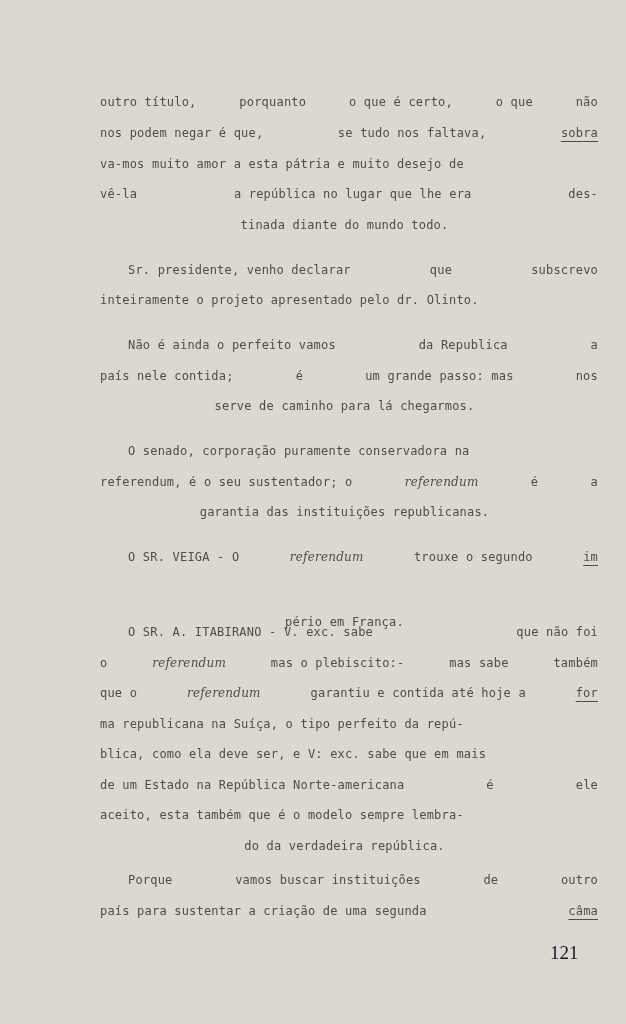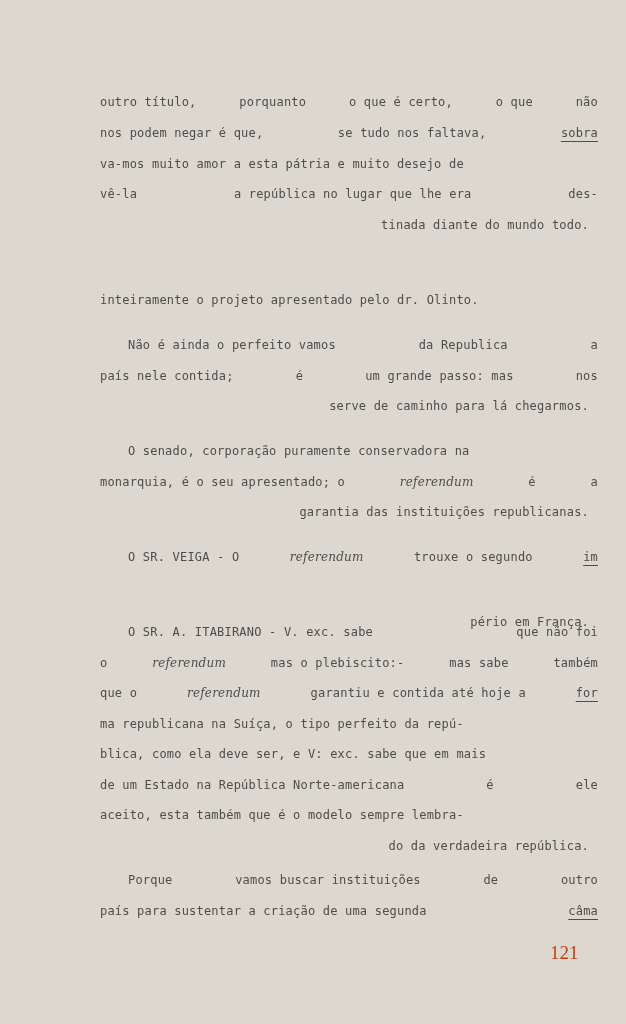--- a/index.html
+++ b/index.html
@@ -12,29 +12,29 @@
   }
   .page { position:absolute; left:0; top:0; width:626px; height:1024px; }
   .line {
     position:absolute; left:100px; width:498px;
     font-size:12px; line-height:20px; height:20px;
     white-space:nowrap;
     display:flex; justify-content:space-between;
     letter-spacing:0.2px;
   }
   .line.indent { left:128px; width:470px; }
-  .line.last { justify-content:flex-end; }
+  .line.last { justify-content:center; }
   .line.last span { margin-right:9px; }
   .seg { display:inline-block; white-space:pre; }
   .it { font-family:"DejaVu Serif","Liberation Serif",serif; font-style:italic; }
   .ul { text-decoration:underline; text-underline-offset:4px; }
   .pagenum {
     position:absolute; left:550px; top:942px;
     font-family:"Liberation Serif","DejaVu Serif",serif;
-    font-size:19px; color:#c2410c;
+    font-size:19px; color:#0f172a;
   }
 </style>
 </head>
 <body>
 
 <div class="page">
 
   <div class="line" style="top:92px">
     <span class="seg">outro título,</span>
     <span class="seg">porquanto</span>
@@ -52,20 +52,25 @@
     <span class="seg">a república no lugar que lhe era</span>
     <span class="seg">des-</span>
   </div>
   <div class="line" style="top:154px">
     <span class="seg">va-mos muito amor a esta pátria e muito desejo de</span>
   </div>
   <div class="line last" style="top:215px">
     <span class="seg">tinada diante do mundo todo.</span>
   </div>
 
+  <div class="line indent" style="top:260px">
+    <span class="seg">Sr. presidente, venho declarar</span>
+    <span class="seg">que</span>
+    <span class="seg">subscrevo</span>
+  </div>
   <div class="line" style="top:290px">
     <span class="seg">inteiramente o projeto apresentado pelo dr. Olinto.</span>
   </div>
 
   <div class="line indent" style="top:335px">
     <span class="seg">Não é ainda o perfeito vamos</span>
     <span class="seg">da Republica</span>
     <span class="seg">a</span>
   </div>
   <div class="line" style="top:366px">
@@ -75,21 +80,21 @@
     <span class="seg">nos</span>
   </div>
   <div class="line last" style="top:396px">
     <span class="seg">serve de caminho para lá chegarmos.</span>
   </div>
 
   <div class="line indent" style="top:441px">
     <span class="seg">O senado, corporação puramente conservadora na</span>
   </div>
   <div class="line" style="top:472px">
-    <span class="seg">monarquia, é o seu apresentado; o</span>
+    <span class="seg">referendum, é o seu sustentador; o</span>
     <span class="seg it">referendum</span>
     <span class="seg">é</span>
     <span class="seg">a</span>
   </div>
   <div class="line last" style="top:502px">
     <span class="seg">garantia das instituições republicanas.</span>
   </div>
 
   <div class="line indent" style="top:547px">
     <span class="seg">O SR. VEIGA - O</span>

